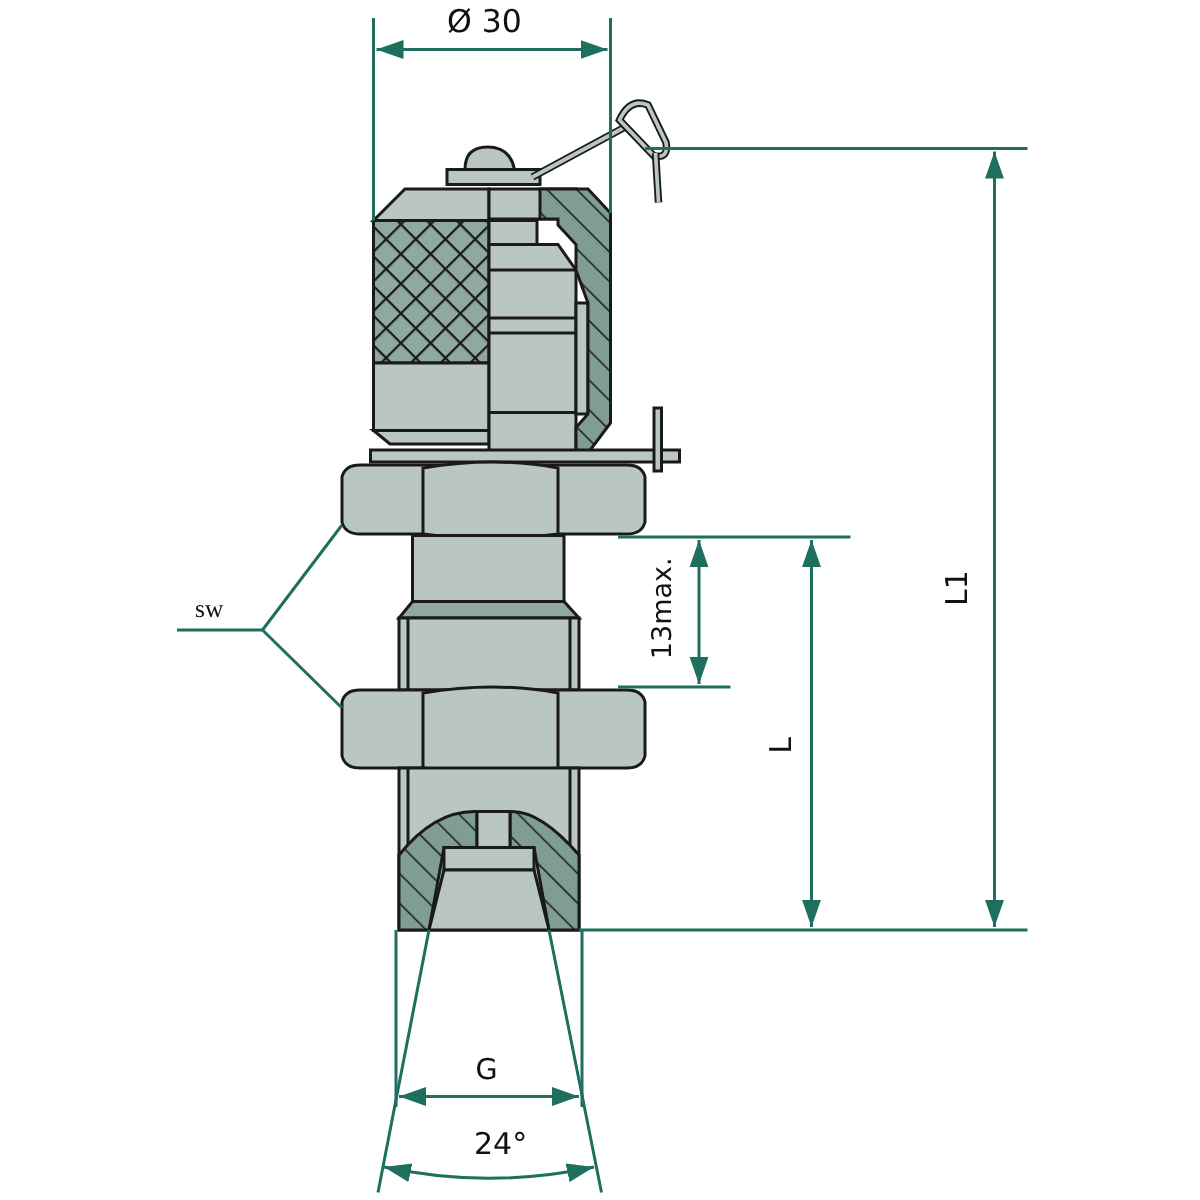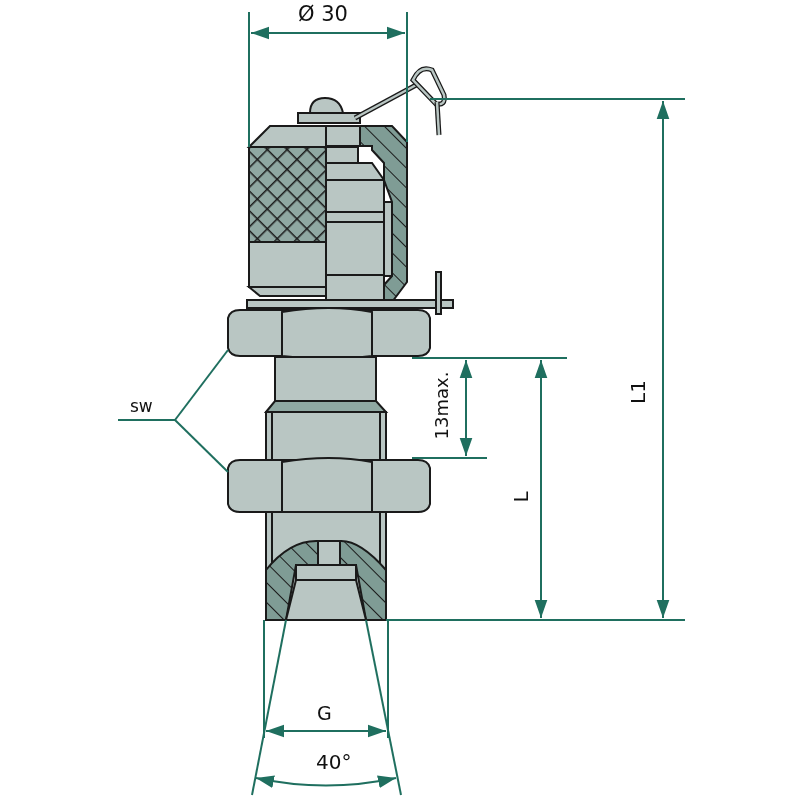--- a/index.html
+++ b/index.html
@@ -123,15 +123,15 @@
     <line x1="286" y1="620" x2="252" y2="795"></line>
     <line x1="366" y1="620" x2="401" y2="795"></line>
     <path d="M256,778 Q326,793 396,778" marker-start="url(#arr)" marker-end="url(#arr)"></path>
   </g>
 </svg>
 
 <div class="lbl" style="left:298px;top:2px;font-size:21px;">Ø 30</div>
 <div class="lbl vert" style="left:626px;top:380px;font-size:20px;">L1</div>
 <div class="lbl vert" style="left:515px;top:485px;font-size:20px;">L</div>
 <div class="lbl vert" style="left:408px;top:395px;font-size:18px;">13max.</div>
-<div class="lbl" style="left:130px;top:396px;font-size:17px;text-transform:lowercase;">SW</div>
+<div class="lbl" style="left:130px;top:396px;font-size:17px;text-transform:lowercase;font-family:Liberation Serif, serif;">SW</div>
 <div class="lbl" style="left:317px;top:702px;font-size:19px;">G</div>
-<div class="lbl" style="left:316px;top:750px;font-size:20px;">40°</div>
+<div class="lbl" style="left:316px;top:750px;font-size:20px;">24°</div>
 
 </body></html>

